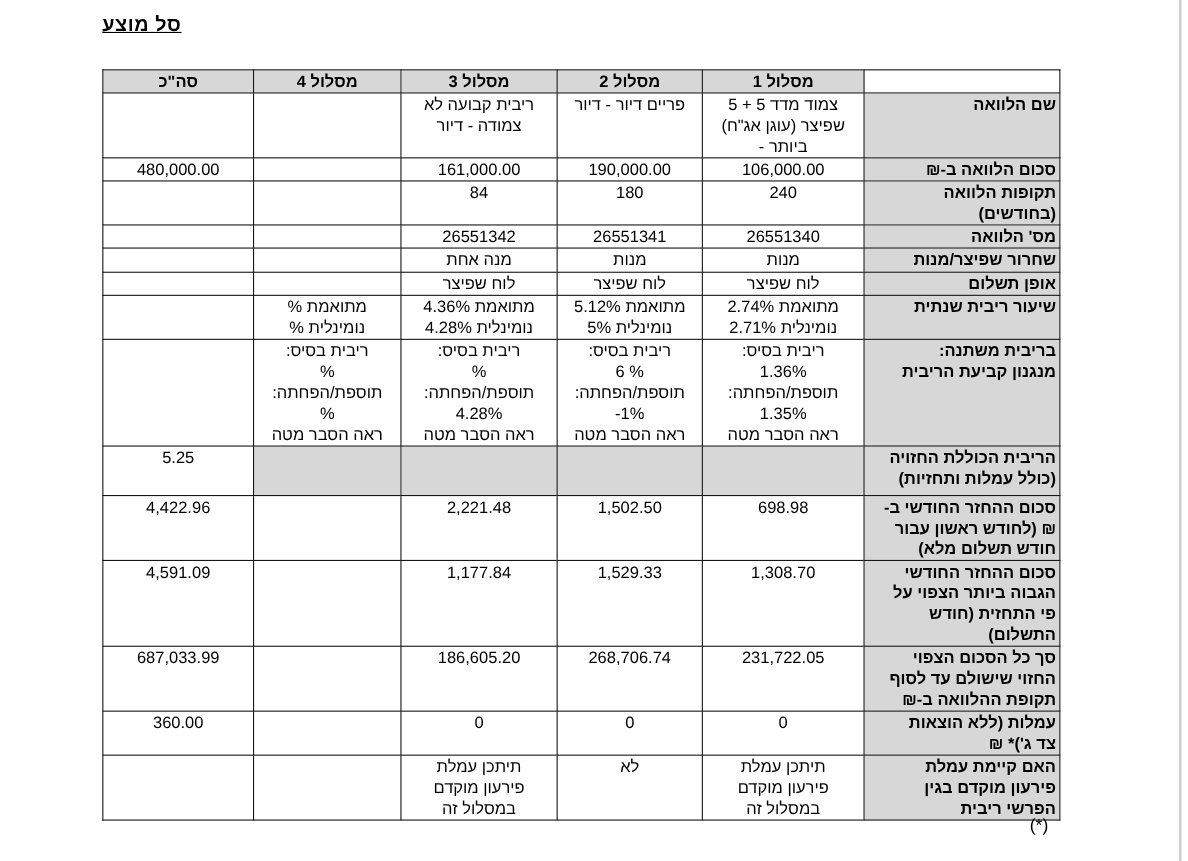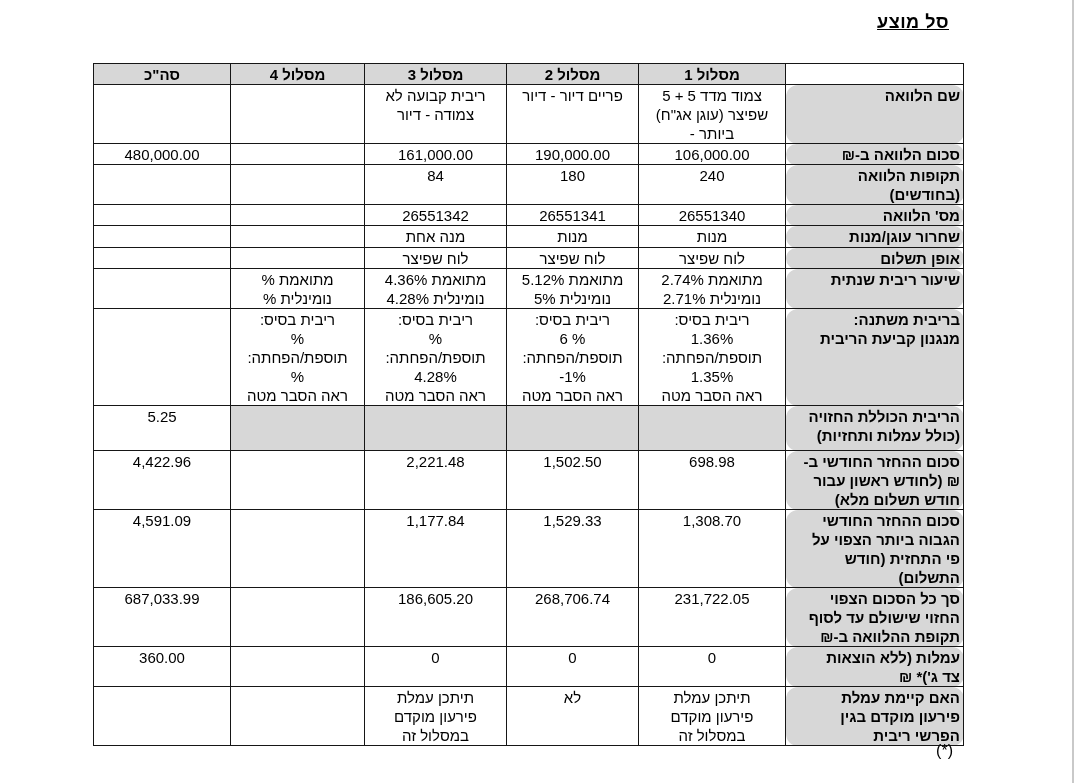--- a/index.html
+++ b/index.html
@@ -1,34 +1,34 @@
 <!DOCTYPE html>
 <html lang="he"><head>
 <meta charset="utf-8">
 <style>
   html,body{margin:0;padding:0;}
   body{
     width:1080px;height:783px;background:#ffffff;position:relative;
     font-family:"Liberation Sans","DejaVu Sans",sans-serif;color:#000;
     overflow:hidden;
   }
-  .title-wrap{position:absolute;left:77px;top:12px;width:872px;text-align:right;}
+  .title-wrap{position:absolute;left:93px;top:12px;width:872px;text-align:left;}
   .title{font-size:18px;font-weight:bold;text-decoration:underline;letter-spacing:.5px;}
 
   table.basket{
     position:absolute;left:93px;top:63px;border-collapse:collapse;table-layout:fixed;
     direction:rtl;
   }
   table.basket td,table.basket th{
     border:1.5px solid #161616;vertical-align:top;padding:1px 3px 0 3px;
     font-size:15px;line-height:19px;overflow:hidden;
   }
   table.basket td div{white-space:nowrap;}
   th.colhead{background:#d7d7d7;font-weight:bold;text-align:center;padding-top:0;}
-  td.rowlabel{background:#d7d7d7;font-weight:bold;text-align:right;padding-right:5px;border-radius:12px;}
+  td.rowlabel{background:#d7d7d7;font-weight:bold;text-align:right;padding-right:5px;}
   td.datacell{text-align:center;background:#fff;}
   td.graycell{background:#d7d7d7;}
   td.nocell{border:none;background:#fff;}
   
   tr.r0{height:21px}tr.r1{height:56px}tr.r2{height:21px}tr.r3{height:37px}
   tr.r4{height:21px}tr.r5{height:22px}tr.r6{height:21px}tr.r7{height:38px}
   tr.r8{height:95px}tr.r9{height:45px}tr.r10{height:57px}tr.r11{height:73px}
   tr.r12{height:58px}tr.r13{height:37px}tr.r14{height:57px}
 
   .footnote{
@@ -127,21 +127,21 @@
           <div>26551341</div>
         </td>
         <td class="datacell">
           <div>26551342</div>
         </td>
         <td class="datacell"></td>
         <td class="datacell"></td>
       </tr>
       <tr class="r5">
         <td class="rowlabel">
-          <div>שחרור עוגן/מנות</div>
+          <div>שחרור שפיצר/מנות</div>
         </td>
         <td class="datacell">
           <div>מנות</div>
         </td>
         <td class="datacell">
           <div>מנות</div>
         </td>
         <td class="datacell">
           <div>מנה אחת</div>
         </td>

